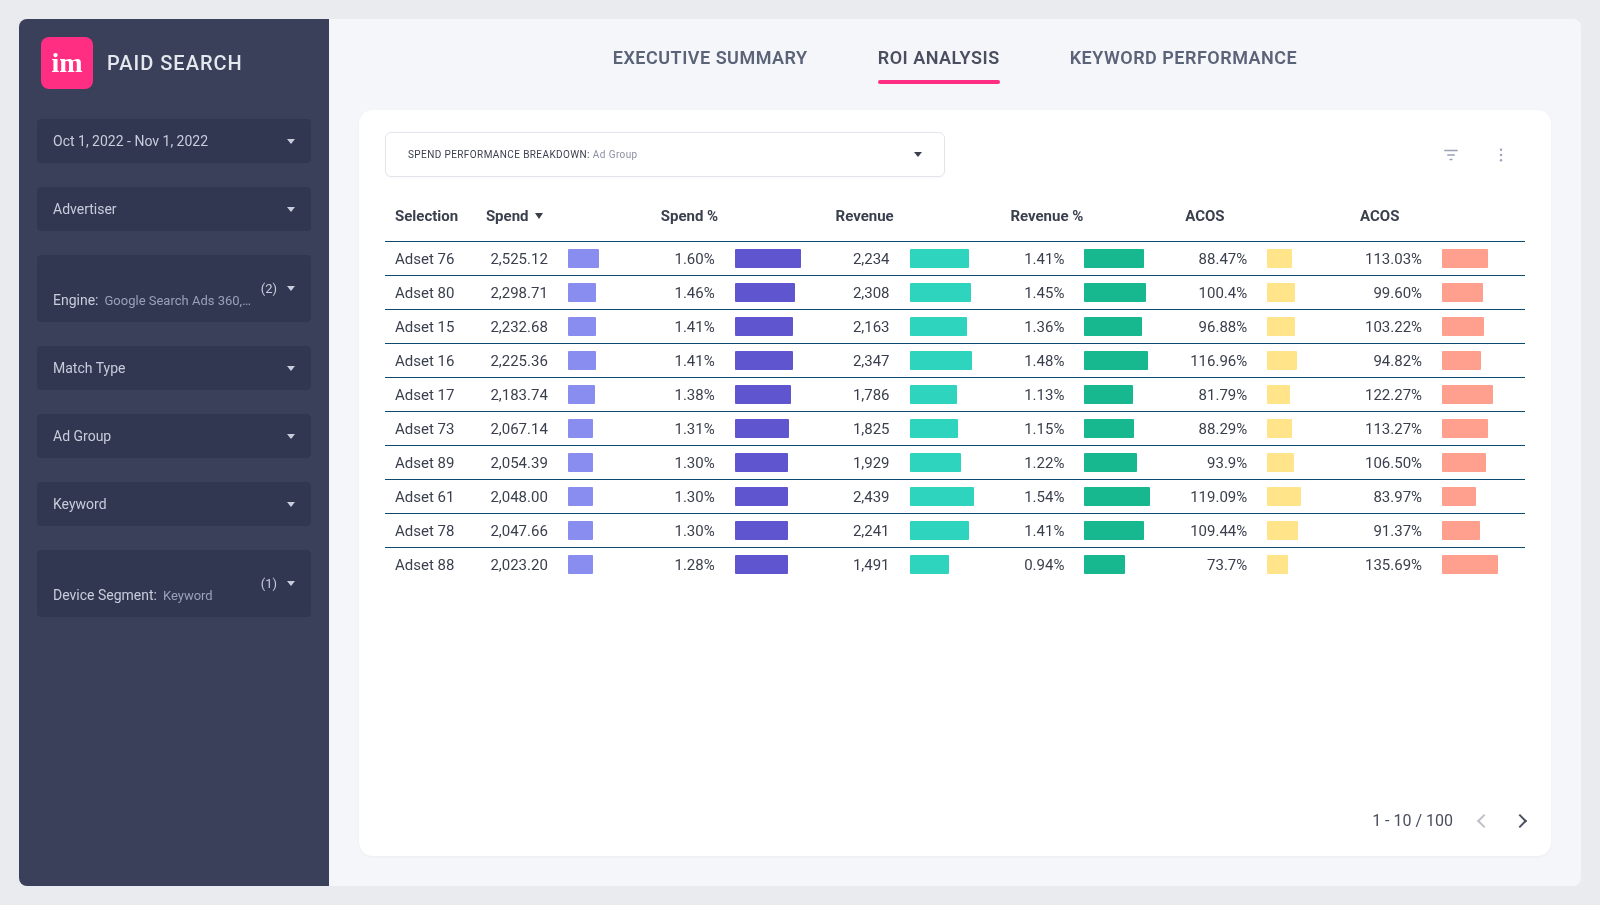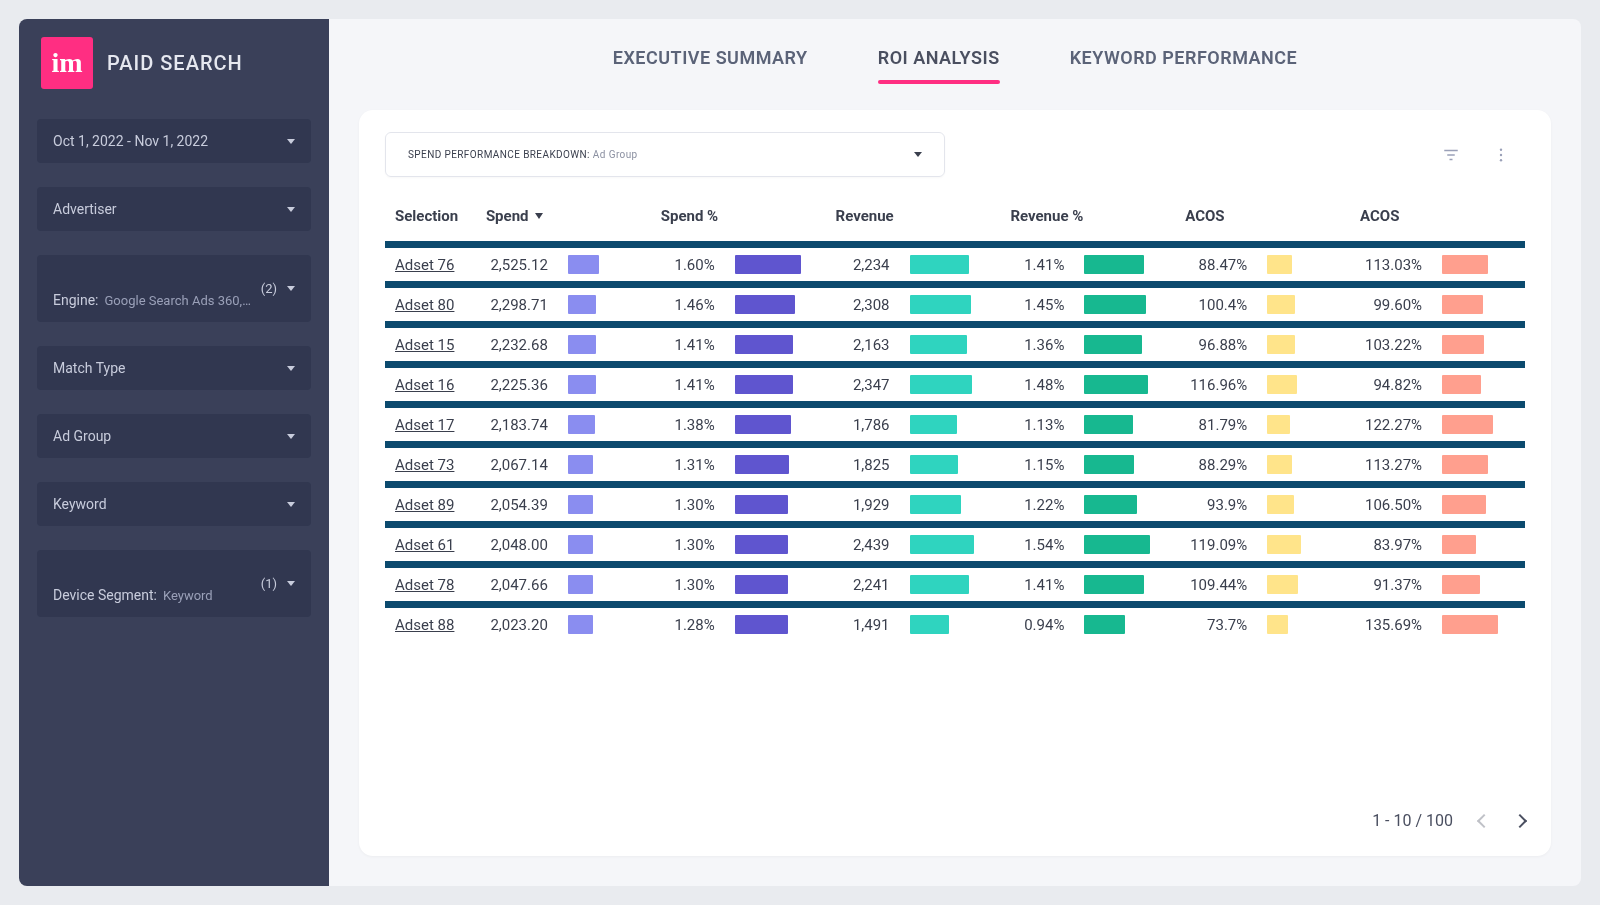--- a/index.html
+++ b/index.html
@@ -33,21 +33,21 @@
     display: flex;
     align-items: center;
     gap: 14px;
     margin-bottom: 30px;
     padding-left: 4px;
   }
   .logo-box {
     width: 52px;
     height: 52px;
     background: #ff2e82;
-    border-radius: 3px;
+    border-radius: 8px;
     display: flex;
     align-items: center;
     justify-content: center;
     color: #fff;
     font-weight: 600;
     font-size: 28px;
     font-family: Georgia, serif;
   }
   .app-title {
     color: #e6e8f0;
@@ -178,21 +178,21 @@
     width: 100%;
     border-collapse: collapse;
   }
   .tbl th {
     text-align: left;
     padding: 8px 10px 16px 10px;
     font-size: 15px;
     font-weight: 700;
     color: #3a3f4d;
   }
-  .tbl tbody tr { border-top: 7px solid #0c4a6e; text-decoration: underline; }
+  .tbl tbody tr { border-top: 1px solid #0c4a6e; }
   .tbl td {
     padding: 7px 10px;
     font-size: 15px;
     color: #3a3f4d;
     white-space: nowrap;
   }
   .th-sort { display:inline-flex; align-items:center; gap:6px; }
   .sort-caret {
     width: 0; height: 0;
     border-left: 4px solid transparent;

